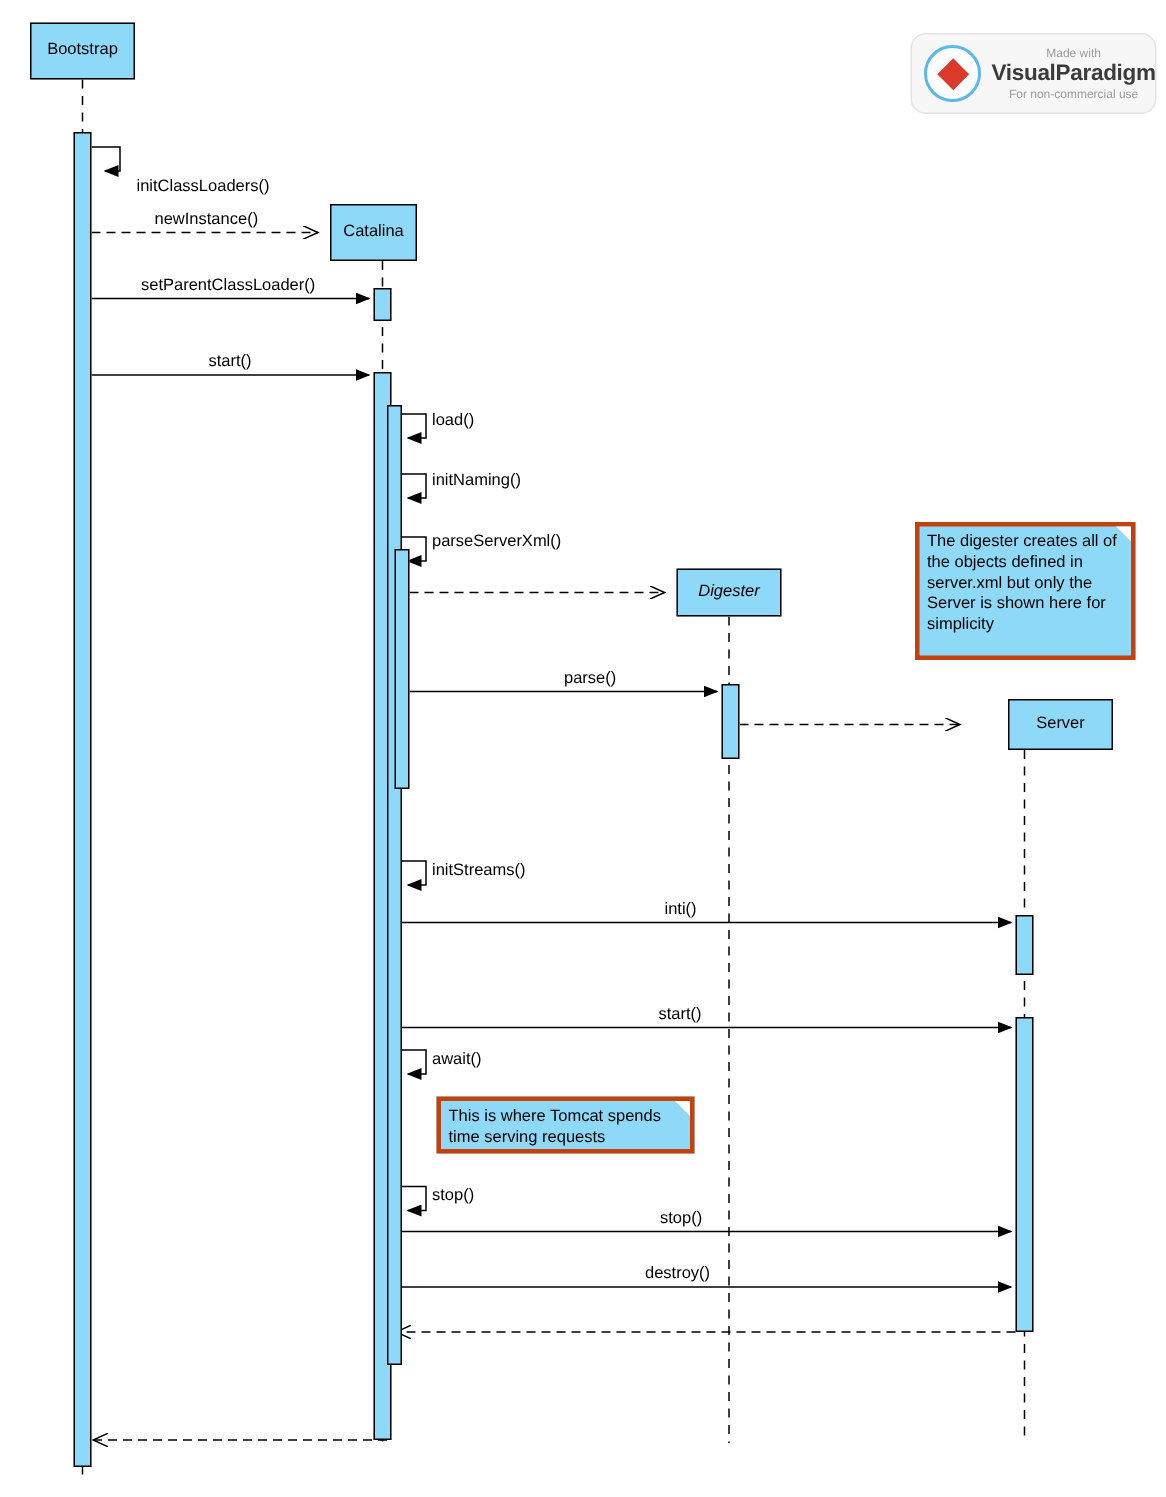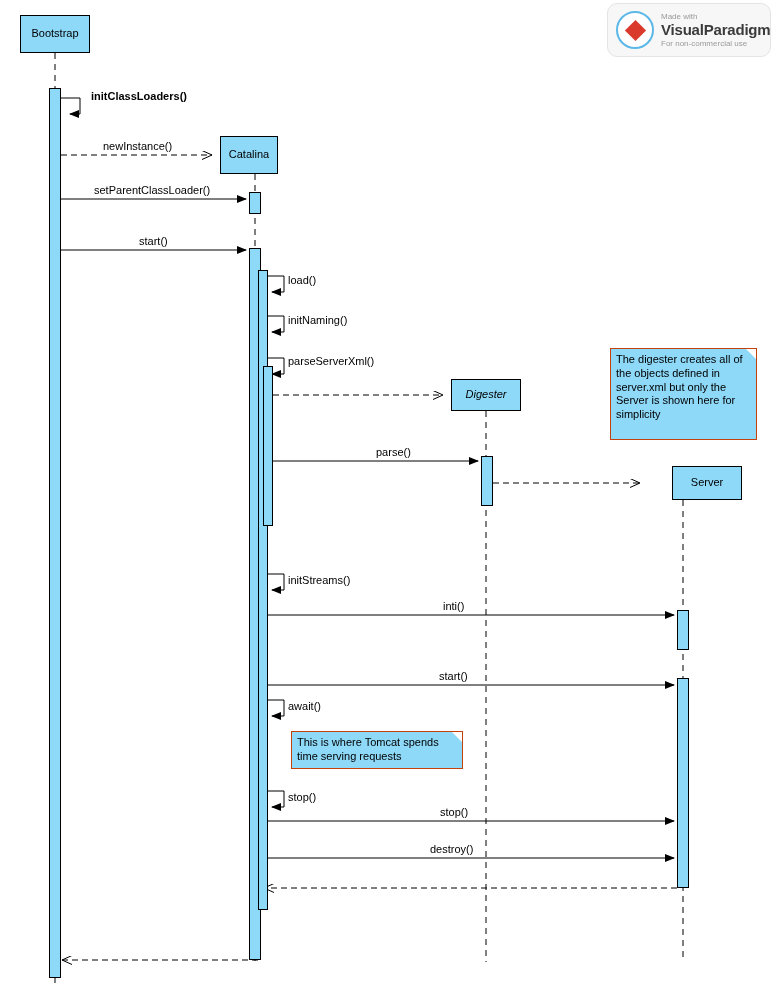--- a/index.html
+++ b/index.html
@@ -43,49 +43,50 @@
   }
   .msg-label {
     position: absolute;
     font-size: 11px;
     white-space: nowrap;
     color: #000000;
   }
   .note {
     position: absolute;
     background: #8ed8f8;
-    border: 1px solid #c2410c;
+    border: 3px solid #c2410c;
     box-sizing: border-box;
     font-size: 11px;
     line-height: 1.25;
     padding: 4px 5px;
     color: #000000;
   }
   .note .fold {
     position: absolute;
     right: 0;
     top: 0;
     width: 0;
     height: 0;
     border-left: 10px solid transparent;
     border-top: 10px solid #ffffff;
   }
   .watermark {
     position: absolute;
     right: 6px;
-    top: 3px;
+    top: 22px;
     width: 164px;
     height: 54px;
     border-radius: 10px;
     background: #f7f7f7;
     border: 1px solid #e4e4e4;
     display: flex;
     align-items: center;
     padding-left: 8px;
     box-sizing: border-box;
+    text-align: center;
   }
   .wm-logo {
     width: 34px;
     height: 34px;
     border-radius: 50%;
     background: #ffffff;
     border: 2px solid #5bb8e8;
     position: relative;
     flex: none;
     margin-right: 7px;
@@ -189,21 +190,21 @@
 
 <div class="activation" style="left:49px; top:88px; width:12px; height:890px;"></div>
 <div class="activation" style="left:249px; top:192px; width:12px; height:22px;"></div>
 <div class="activation" style="left:249px; top:248px; width:12px; height:712px;"></div>
 <div class="activation" style="left:258px; top:270px; width:10px; height:640px;"></div>
 <div class="activation" style="left:263px; top:366px; width:10px; height:160px;"></div>
 <div class="activation" style="left:481px; top:456px; width:12px; height:50px;"></div>
 <div class="activation" style="left:677px; top:610px; width:12px; height:40px;"></div>
 <div class="activation" style="left:677px; top:678px; width:12px; height:210px;"></div>
 
-<div class="msg-label" style="left:91px; top:90px;font-weight:bold;">initClassLoaders()</div>
+<div class="msg-label" style="left:91px; top:118px;">initClassLoaders()</div>
 <div class="msg-label" style="left:103px; top:140px;">newInstance()</div>
 <div class="msg-label" style="left:94px; top:184px;">setParentClassLoader()</div>
 <div class="msg-label" style="left:139px; top:235px;">start()</div>
 <div class="msg-label" style="left:288px; top:274px;">load()</div>
 <div class="msg-label" style="left:288px; top:314px;">initNaming()</div>
 <div class="msg-label" style="left:288px; top:355px;">parseServerXml()</div>
 <div class="msg-label" style="left:376px; top:446px;">parse()</div>
 <div class="msg-label" style="left:288px; top:574px;">initStreams()</div>
 <div class="msg-label" style="left:443px; top:600px;">inti()</div>
 <div class="msg-label" style="left:439px; top:670px;">start()</div>

